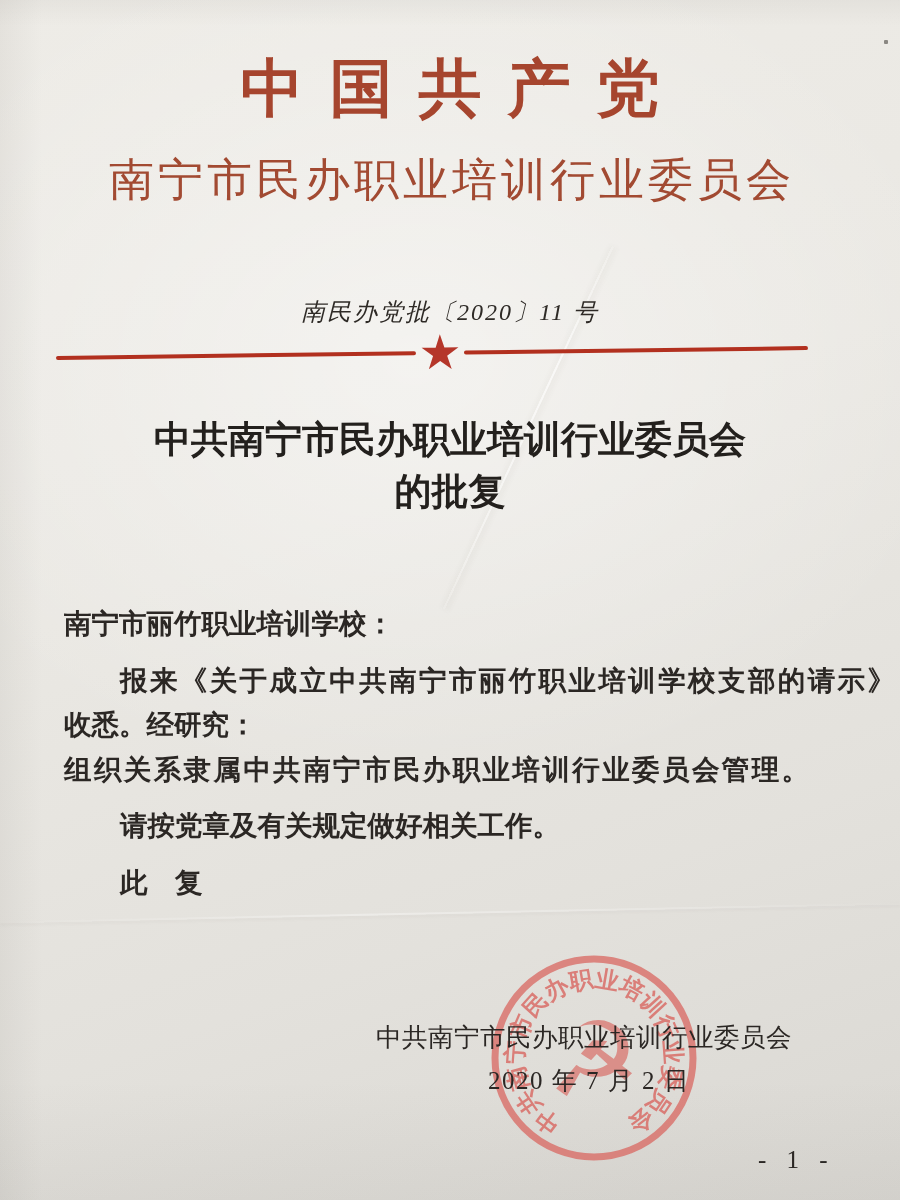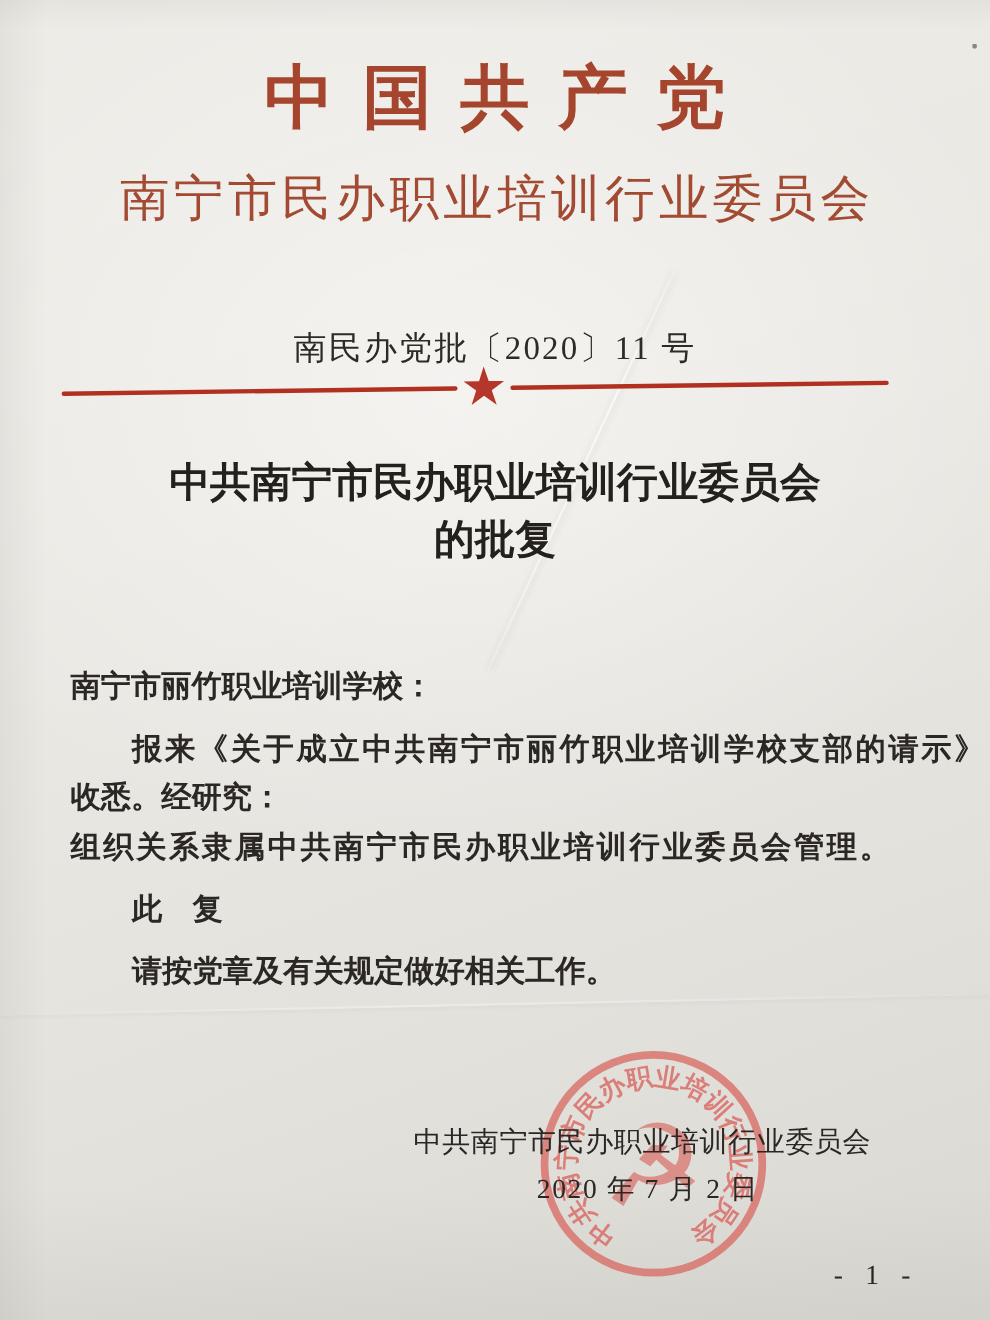--- a/index.html
+++ b/index.html
@@ -43,22 +43,23 @@
     top:46px; font-size:63px; font-weight:600;
     letter-spacing:26px; padding-left:26px;
     color:#a6452e;
   }
   .committee-name {
     top:150px; font-size:45px; font-weight:normal;
     letter-spacing:4px; padding-left:4px;
     color:#a24a32;
   }
   .doc-number {
-    top:296px; font-size:30px; letter-spacing:2px;
+    top:296px; font-size:24px; letter-spacing:2px;
     color:#2e2a26;
+    font-style:italic;
   }
 
   
   .divider { top:330px; left:56px; width:752px; height:48px; transform:rotate(-0.75deg); }
   .divider .seg { position:absolute; top:21px; height:4px; background:#b2301f; border-radius:2px; }
   .seg-left  { left:0; width:360px; background:linear-gradient(to right,#a9412c,#b2301f); }
   .seg-right { left:408px; right:0; background:linear-gradient(to right,#b2301f,#ad2e1d); }
   .divider .star {
     position:absolute; left:356px; top:-4px; width:56px;
     text-align:center; font-size:48px; line-height:52px; color:#b5362a;
@@ -116,22 +117,22 @@
   <div class="abs title">
     <div>中共南宁市民办职业培训行业委员会</div>
     <div>的批复</div>
   </div>
 
   <div class="abs body-block">
     <div class="body-line">南宁市丽竹职业培训学校：</div>
     <div class="body-line indent full">报来《关于成立中共南宁市丽竹职业培训学校支部的请示》</div>
     <div class="body-line">收悉。经研究：</div>
     <div class="body-line full">组织关系隶属中共南宁市民办职业培训行业委员会管理。</div>
+    <div class="body-line indent">请按党章及有关规定做好相关工作。</div>
     <div class="body-line indent">此　复</div>
-    <div class="body-line indent">请按党章及有关规定做好相关工作。</div>
   </div>
 
   <svg class="seal" viewBox="-112 -112 224 224">
     <circle r="99" fill="none" stroke-width="7" opacity="0.82" stroke="#d96862"></circle>
     <g class="ring-chars" opacity="0.88" text-anchor="middle" fill="#d96862">
         <text class="ring-char" transform="rotate(-143) translate(0,-71)">中</text>
         <text class="ring-char" transform="rotate(-123.93333333333334) translate(0,-71)">共</text>
         <text class="ring-char" transform="rotate(-104.86666666666667) translate(0,-71)">南</text>
         <text class="ring-char" transform="rotate(-85.8) translate(0,-71)">宁</text>
         <text class="ring-char" transform="rotate(-66.73333333333333) translate(0,-71)">市</text>

